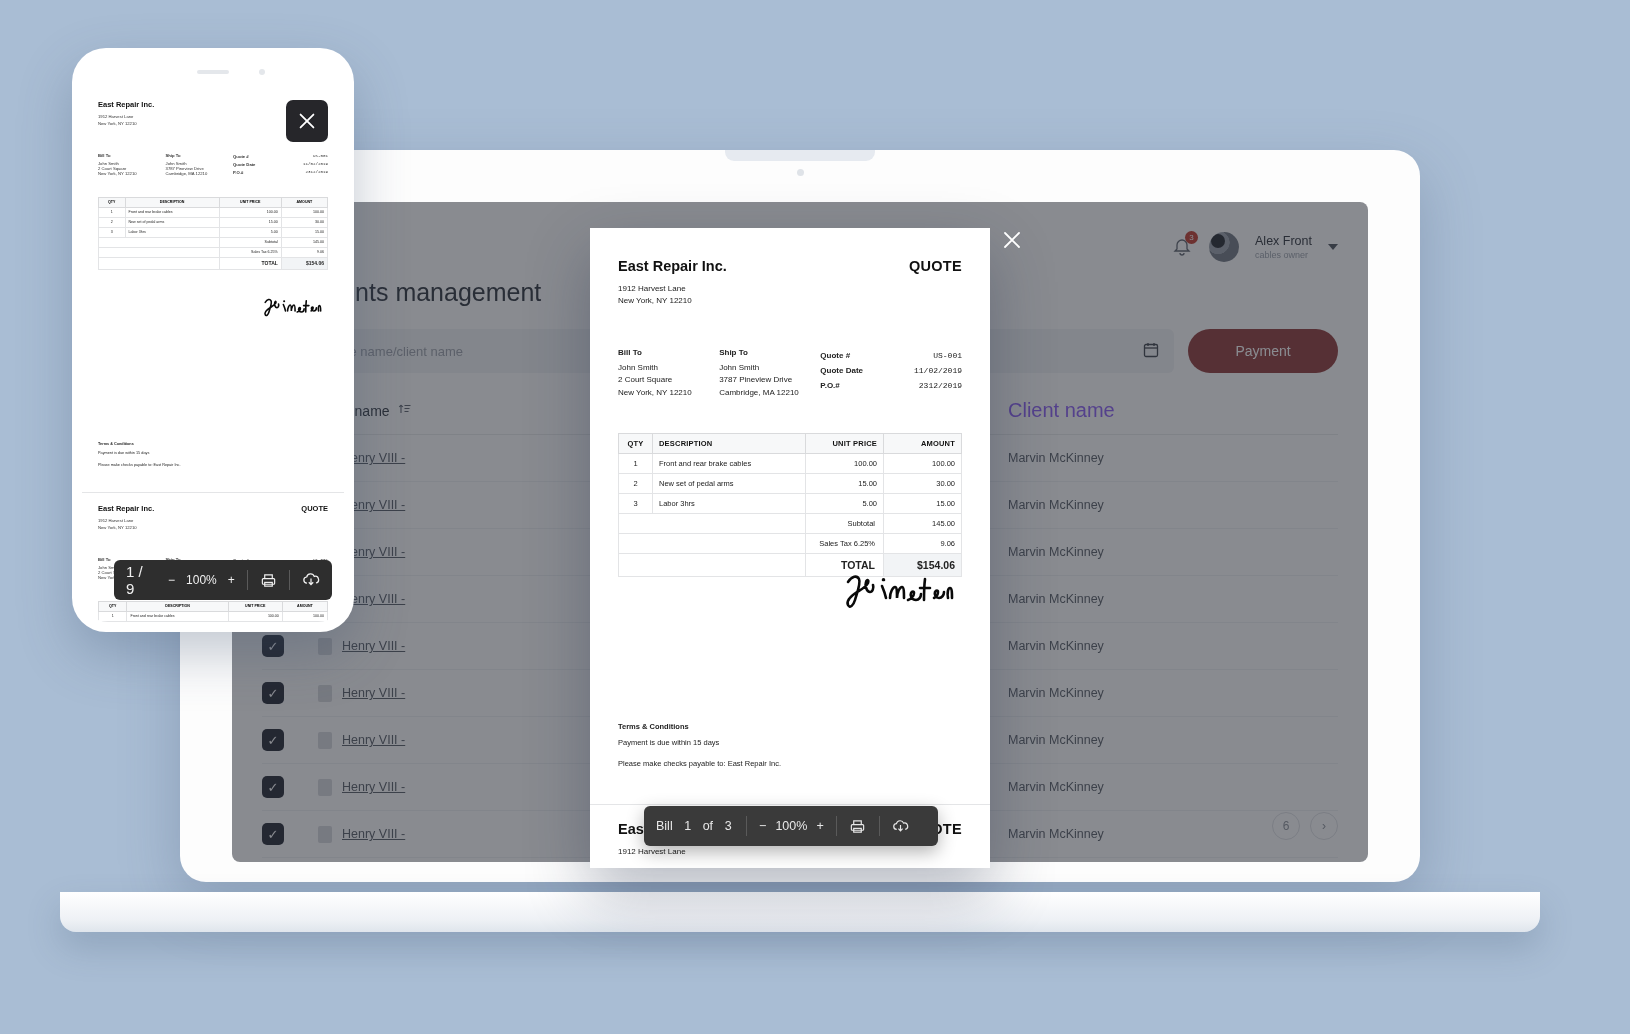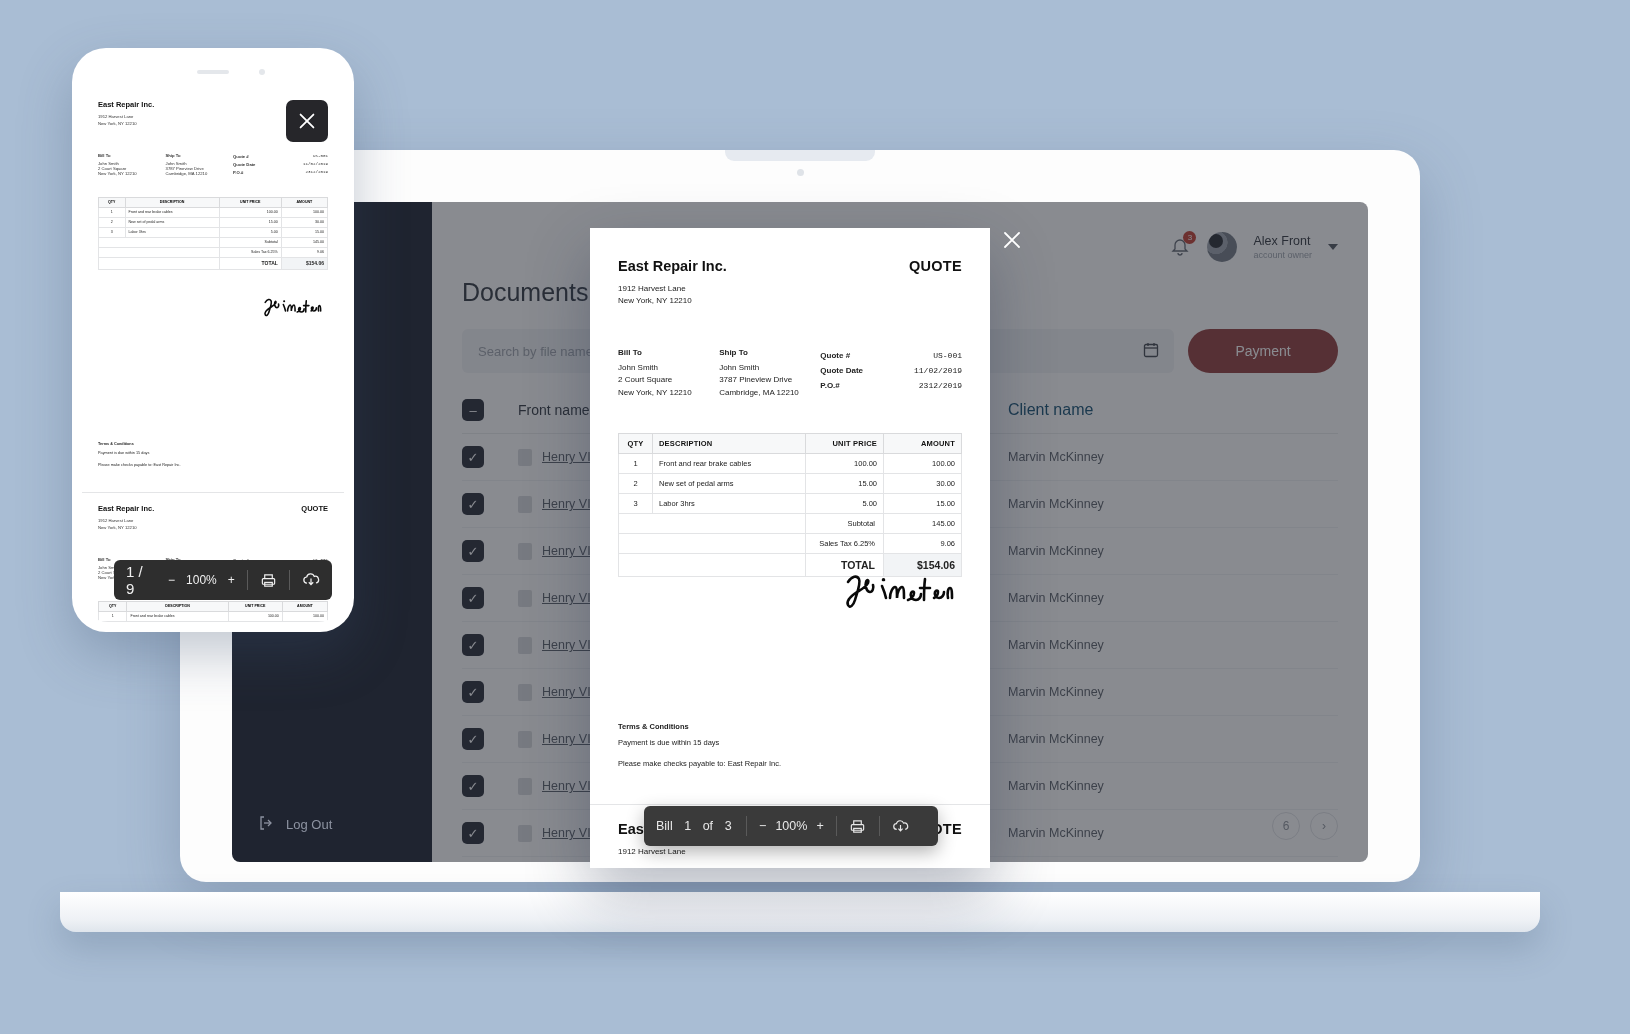--- a/index.html
+++ b/index.html
@@ -81,21 +81,21 @@
     width:150px; height:44px; border-radius:22px; background:#8f3535; color:#fff;
     font-size:14px; display:flex; align-items:center; justify-content:center; border:none;
   }
 
   .tbl-head { display:flex; align-items:center; gap:0; padding:0 0 12px 0; border-bottom:1px solid #e9eaec; }
   .cb {
     width:22px; height:22px; border-radius:5px; background:#1f2430;
     display:flex; align-items:center; justify-content:center; color:#fff; font-size:13px; flex:0 0 22px;
   }
   .c-file { flex:1 1 auto; padding-left:34px; font-size:14px; color:#2c323b; display:flex; align-items:center; gap:8px; }
-  .c-client { flex:0 0 330px; font-size:16px; color:#0c4a6e; }
+  .c-client { flex:0 0 330px; font-size:20px; color:#8b5cf6; }
   .row { display:flex; align-items:center; padding:12px 0; border-bottom:1px solid #f0f1f3; }
   .row .c-file { font-size:12.5px; color:#555b64; text-decoration:underline; gap:10px; padding-left:34px; }
   .row .c-client { font-size:12.5px; color:#555b64; }
   .doc-ico { width:14px; height:17px; background:#d7d9dd; border-radius:2px; flex:0 0 14px; }
 
   .pager { position:absolute; right:30px; bottom:22px; display:flex; gap:10px; }
   .pager-btn {
     width:28px; height:28px; border-radius:50%; border:1px solid #dfe1e5; background:#fff;
     color:#8b9098; font-size:12px; display:flex; align-items:center; justify-content:center;
   }
@@ -212,47 +212,35 @@
 <body>
 
 <div class="scene">
 
   <div class="laptop">
     <div class="laptop-shell">
       <div class="laptop-cam"></div>
 
       <div class="laptop-screen">
 
-        <div class="app-sidebar">
-          <div class="logout">
-            <span>
-              <svg width="16" height="16" viewBox="0 0 16 16" fill="none" stroke="#8d93a1" stroke-width="1.3">
-                <path d="M6 2H3v12h3"></path>
-                  <path d="M10 5l3 3-3 3"></path>
-                  <path d="M13 8H6"></path>
-              </svg>
-            </span>
-            <span>Log Out</span>
-          </div>
-        </div>
 
         <div class="app-main">
 
           <div class="app-topbar">
             <div class="bell">
               <svg width="22" height="22" viewBox="0 0 22 22" fill="none" stroke="#5b616b" stroke-width="1.3">
                 <path d="M6 9a5 5 0 0110 0v4l2 2H4l2-2V9z"></path>
                   <path d="M9 17a2 2 0 004 0"></path>
               </svg>
               <span class="bell-badge">3</span>
             </div>
             <div class="avatar"></div>
             <div>
               <div class="user-name">Alex Front</div>
-              <div class="user-role">account owner</div>
+              <div class="user-role">cables owner</div>
             </div>
             <div class="caret"></div>
           </div>
 
           <h1 class="page-title">Documents management</h1>
 
           <div class="toolbar-row">
             <div class="search">
               <span>Search by file name/client name</span>
             </div>

